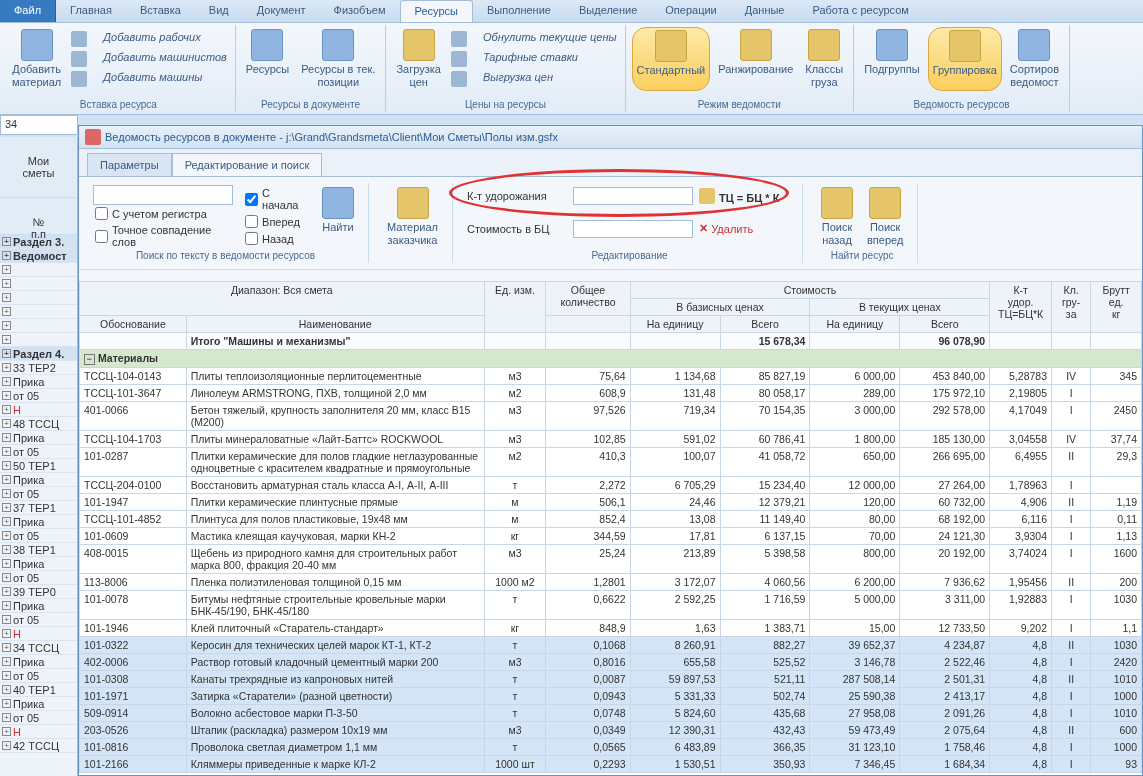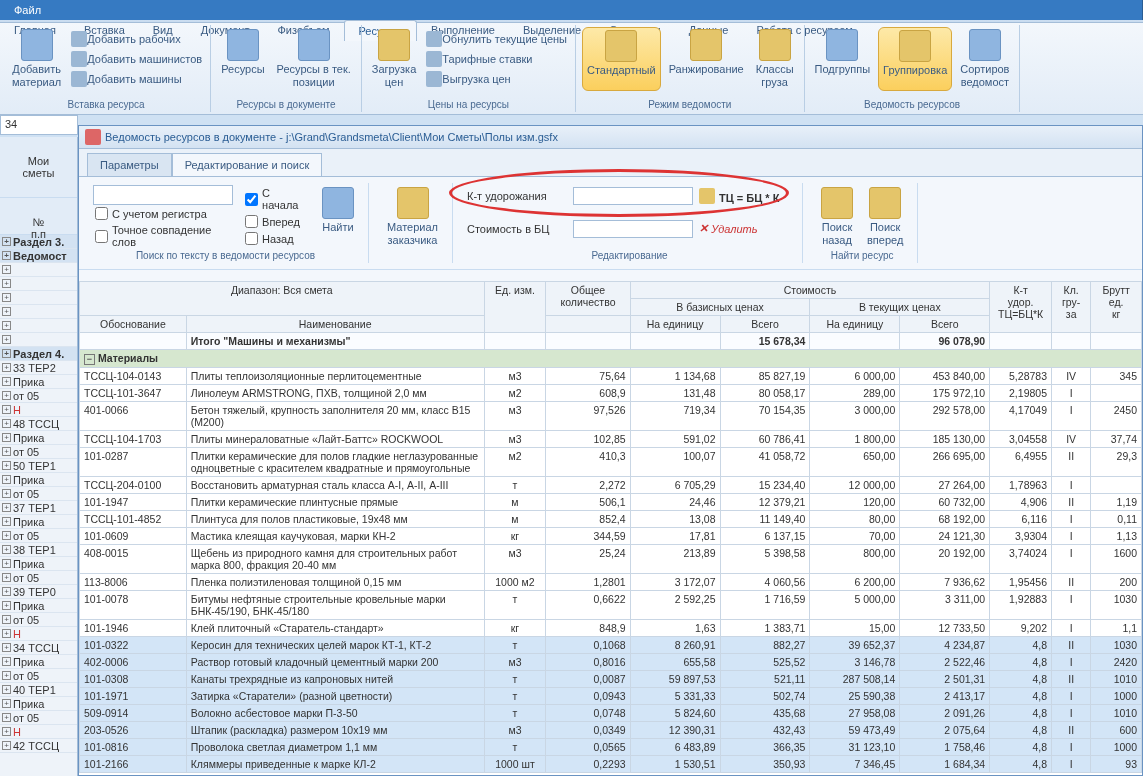--- a/index.html
+++ b/index.html
@@ -1,26 +1,26 @@
 <!DOCTYPE html>
 <html><head>
 <meta charset="utf-8">
 <style>
 * { box-sizing:border-box; margin:0; padding:0; font-family:Tahoma,Arial,sans-serif; font-size:11px; }
 body { background:#cfe1f3; width:1143px; height:776px; overflow:hidden; color:#333; }
-.menubar { display:flex; background:linear-gradient(#dbe8f6,#c9dcf0); height:23px; border-bottom:1px solid #a4bdd8;flex-direction:column; }
+.menubar { display:flex; background:linear-gradient(#dbe8f6,#c9dcf0); height:23px; border-bottom:1px solid #a4bdd8; }
 .menubar .file-tab { background:#367ac2; color:#fff; padding:4px 14px; border-right:1px solid #2a5d94; }
 .menubar .tab { padding:4px 14px; color:#3a5b82; cursor:pointer; }
 .menubar .tab.active { background:#f3f7fc; border:1px solid #a4bdd8; border-bottom:none; color:#2a5d94; border-radius:3px 3px 0 0; }
 .ribbon { display:flex; background:linear-gradient(#f3f7fc,#e2ecf7); height:92px; border-bottom:1px solid #a4bdd8; padding:2px 4px; gap:2px; }
 .ribbon-group { border-right:1px solid #b9cee4; padding:2px 6px 2px 4px; display:flex; flex-direction:column; justify-content:space-between; }
 .ribbon-group .label { text-align:center; color:#4a6a91; font-size:10px; margin-top:2px; }
 .ribbon-btn-lg { display:flex; flex-direction:column; align-items:center; padding:2px 4px; color:#3a5b82; cursor:pointer; text-align:center; line-height:1.2; }
-.ribbon-btn-lg.hot { background:linear-gradient(#fde9a8,#fbcf5d); border:1px solid #d8a93e; border-radius:6px; }
-.ribbon-btn-sm { display:flex; align-items:center; gap:0; color:#3a5b82; padding:1px 2px; cursor:pointer; white-space:nowrap; }
+.ribbon-btn-lg.hot { background:linear-gradient(#fde9a8,#fbcf5d); border:1px solid #d8a93e; border-radius:14px; }
+.ribbon-btn-sm { display:flex; gap:16px; color:#3a5b82; padding:1px 2px; cursor:pointer; white-space:nowrap;font-style:italic; }
 .ico { width:16px; height:16px; background:#9bb7d4; border-radius:2px; display:inline-block; flex-shrink:0; }
 .ico-lg { width:32px; height:32px; background:#e4c56a; border:1px solid #c9a443; border-radius:3px; display:inline-block; margin-bottom:2px; }
 .ico-lg.blue { background:#8fb5e0; border-color:#6a93c2; }
 .formula { position:absolute; left:0; top:115px; background:#fff; border:1px solid #a4bdd8; width:78px; height:20px; padding:2px 4px; }
 .left-pane { position:absolute; left:0; top:137px; width:78px; height:639px; background:#eef3f9; border-right:1px solid #a4bdd8; font-size:10px; overflow:hidden; }
 .left-pane .hdr { background:#e2ecf7; border-bottom:1px solid #c9dcf0; padding:18px; text-align:center; }
 .left-pane .row { border-bottom:1px solid #dbe5f0; padding:1px 2px; white-space:nowrap; overflow:hidden; height:14px; display:flex; align-items:center;}
 .left-pane .row.section { background:#d3e2f2; font-weight:bold; }
 .left-pane .row.red { color:#c33; }
 .plus-box { width:9px; height:9px; border:1px solid #888; display:inline-block; margin-right:2px; font-size:8px; line-height:7px; text-align:center; color:#555; flex-shrink:0;}
@@ -45,21 +45,21 @@
 .grid-wrap { position:absolute; left:0; right:0; top:155px; bottom:0; overflow:auto; background:#fff;}
 table.grid { border-collapse:collapse; width:100%; table-layout:fixed; }
 table.grid th, table.grid td { border:1px solid #c9d6e4; padding:2px 4px; font-size:10.5px; vertical-align:top; }
 table.grid th { background:#eef3f9; font-weight:normal; text-align:center; color:#333; position:sticky; }
 table.grid td.num { text-align:right; }
 table.grid td.ctr { text-align:center; }
 tr.total td { font-weight:bold; background:#fafcff;}
 tr.cat td { background:#d6e7cf; font-weight:bold; }
 tr.sel td { background:#d3e5f7; }
 .exp { width:11px; height:11px; border:1px solid #777; display:inline-block; line-height:9px; text-align:center; font-size:9px; margin-right:3px; color:#555;}
-.del-btn { color:#c33; display:flex; align-items:center; gap:3px;font-style:italic;}
+.del-btn { color:#c33; display:flex; align-items:center; gap:3px;}
 .del-btn::before { content:"✕"; color:#c33; font-weight:bold;}
 .restore-btn { color:#888; display:flex; align-items:center; gap:3px;}
 .restore-btn::before { content:"↶"; }
 </style>
 </head>
 <body>
 
 <div class="menubar">
   <div class="file-tab">Файл</div>
   <div id="menu-tabs" style="display: flex;">

